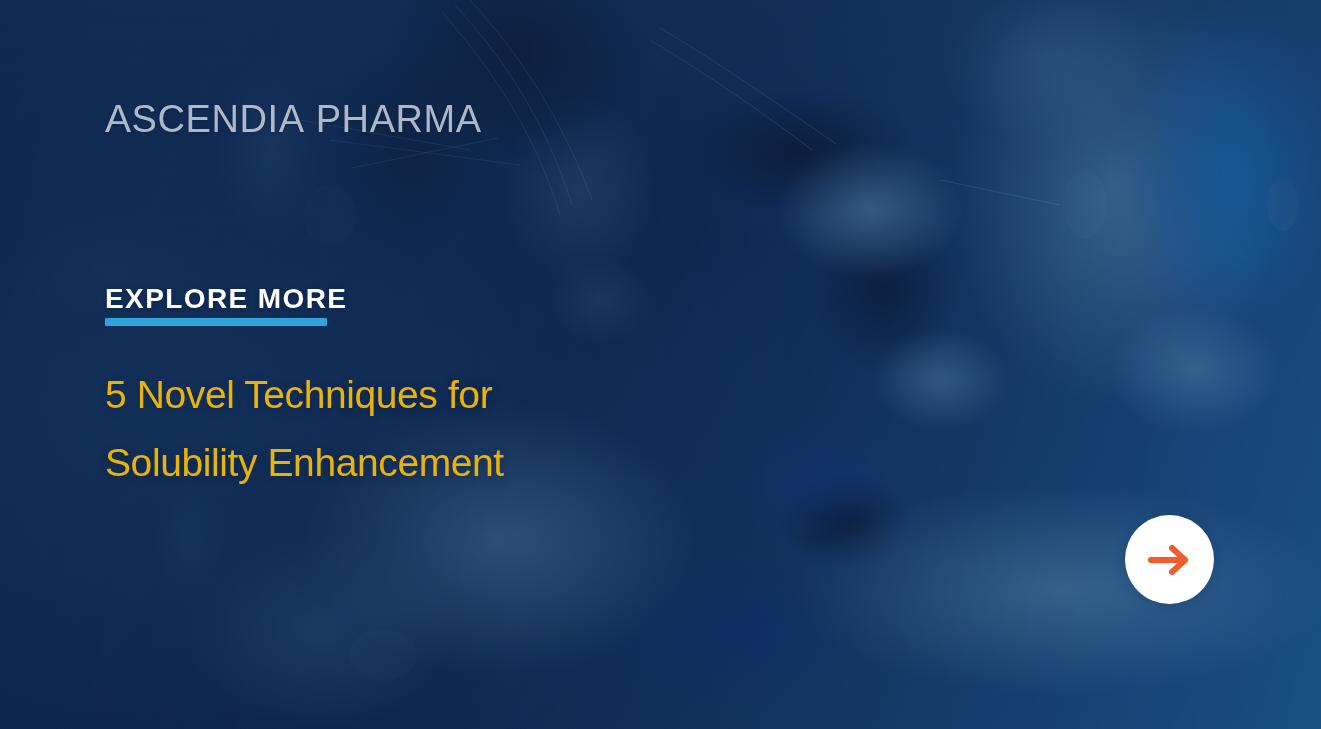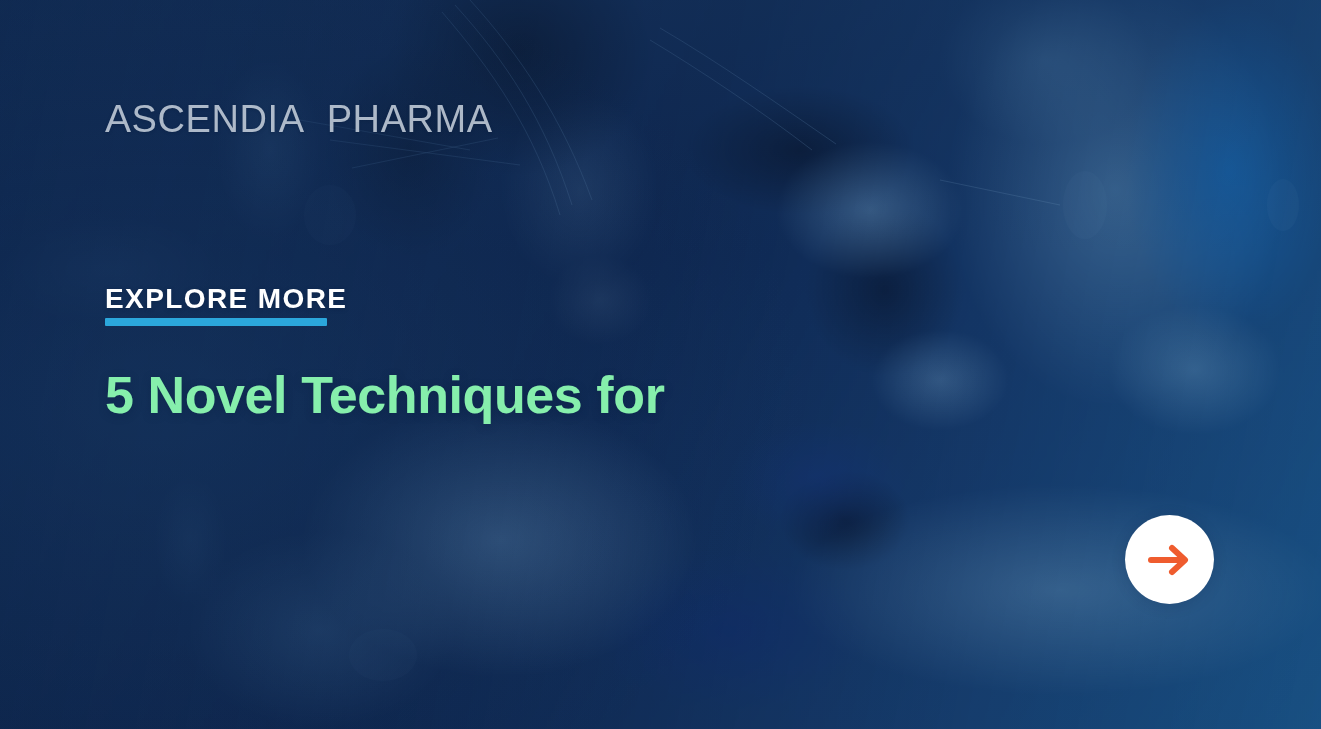--- a/index.html
+++ b/index.html
@@ -96,21 +96,21 @@
     color:rgba(214,223,232,.80);
     font-family:"Liberation Sans", sans-serif;
     font-weight:400;
     font-size:39px;
     line-height:1;
     letter-spacing:.5px;
     white-space:nowrap;
     text-shadow:0 1px 3px rgba(10,30,60,.35);
   }
   .logo .rest{ font-size:38px; letter-spacing:.6px; }
-  .logo .word2{ margin-left:22px; }
+  .logo .word2{ margin-left:11px; }
 
   .eyebrow{
     position:absolute; left:105px; top:285px;
     color:#ffffff;
     font-size:28px;
     font-weight:bold;
     letter-spacing:1.4px;
     line-height:1;
     white-space:nowrap;
     text-shadow:0 1px 4px rgba(10,30,60,.40);
@@ -118,23 +118,23 @@
   .eyebrow-rule{
     position:absolute; left:105px; top:318px;
     width:222px; height:8px;
     background:#2ba7dc;
     border-radius:1px;
   }
 
   .headline{
     position:absolute; left:105px; top:361px;
     width:860px;
-    color:#86efac;
-    font-size:52px;
-    font-weight:bold;
+    color:#eab308;
+    font-size:39px;
+    font-weight:normal;
     line-height:68px;
     letter-spacing:-.4px;
     text-shadow:0 2px 8px rgba(10,30,60,.35);
   }
   .headline .ln{ display:block; white-space:nowrap; }
 
   .cta{
     position:absolute; left:1125px; top:515px;
     width:89px; height:89px;
     border-radius:50%;
@@ -183,20 +183,21 @@
 
     <div class="logo">
       <span>A</span><span class="rest">SCENDIA</span><span class="rest word2">PHARMA</span>
     </div>
 
     <div class="eyebrow">EXPLORE MORE</div>
     <div class="eyebrow-rule"></div>
 
     <h1 class="headline">
       <span class="ln">5 Novel Techniques for</span>
+      <span class="ln">Solubility Enhancement</span>
     </h1>
 
     <div class="cta" aria-label="Read more">
       <svg width="46" height="34" viewBox="0 0 46 34">
         <g stroke="#EF5C2E" stroke-width="6" stroke-linecap="round" stroke-linejoin="round" fill="none">
           <line x1="4" y1="17" x2="37" y2="17"></line>
           <polyline points="25,5 38,17 25,29"></polyline>
         </g>
       </svg>
     </div>

